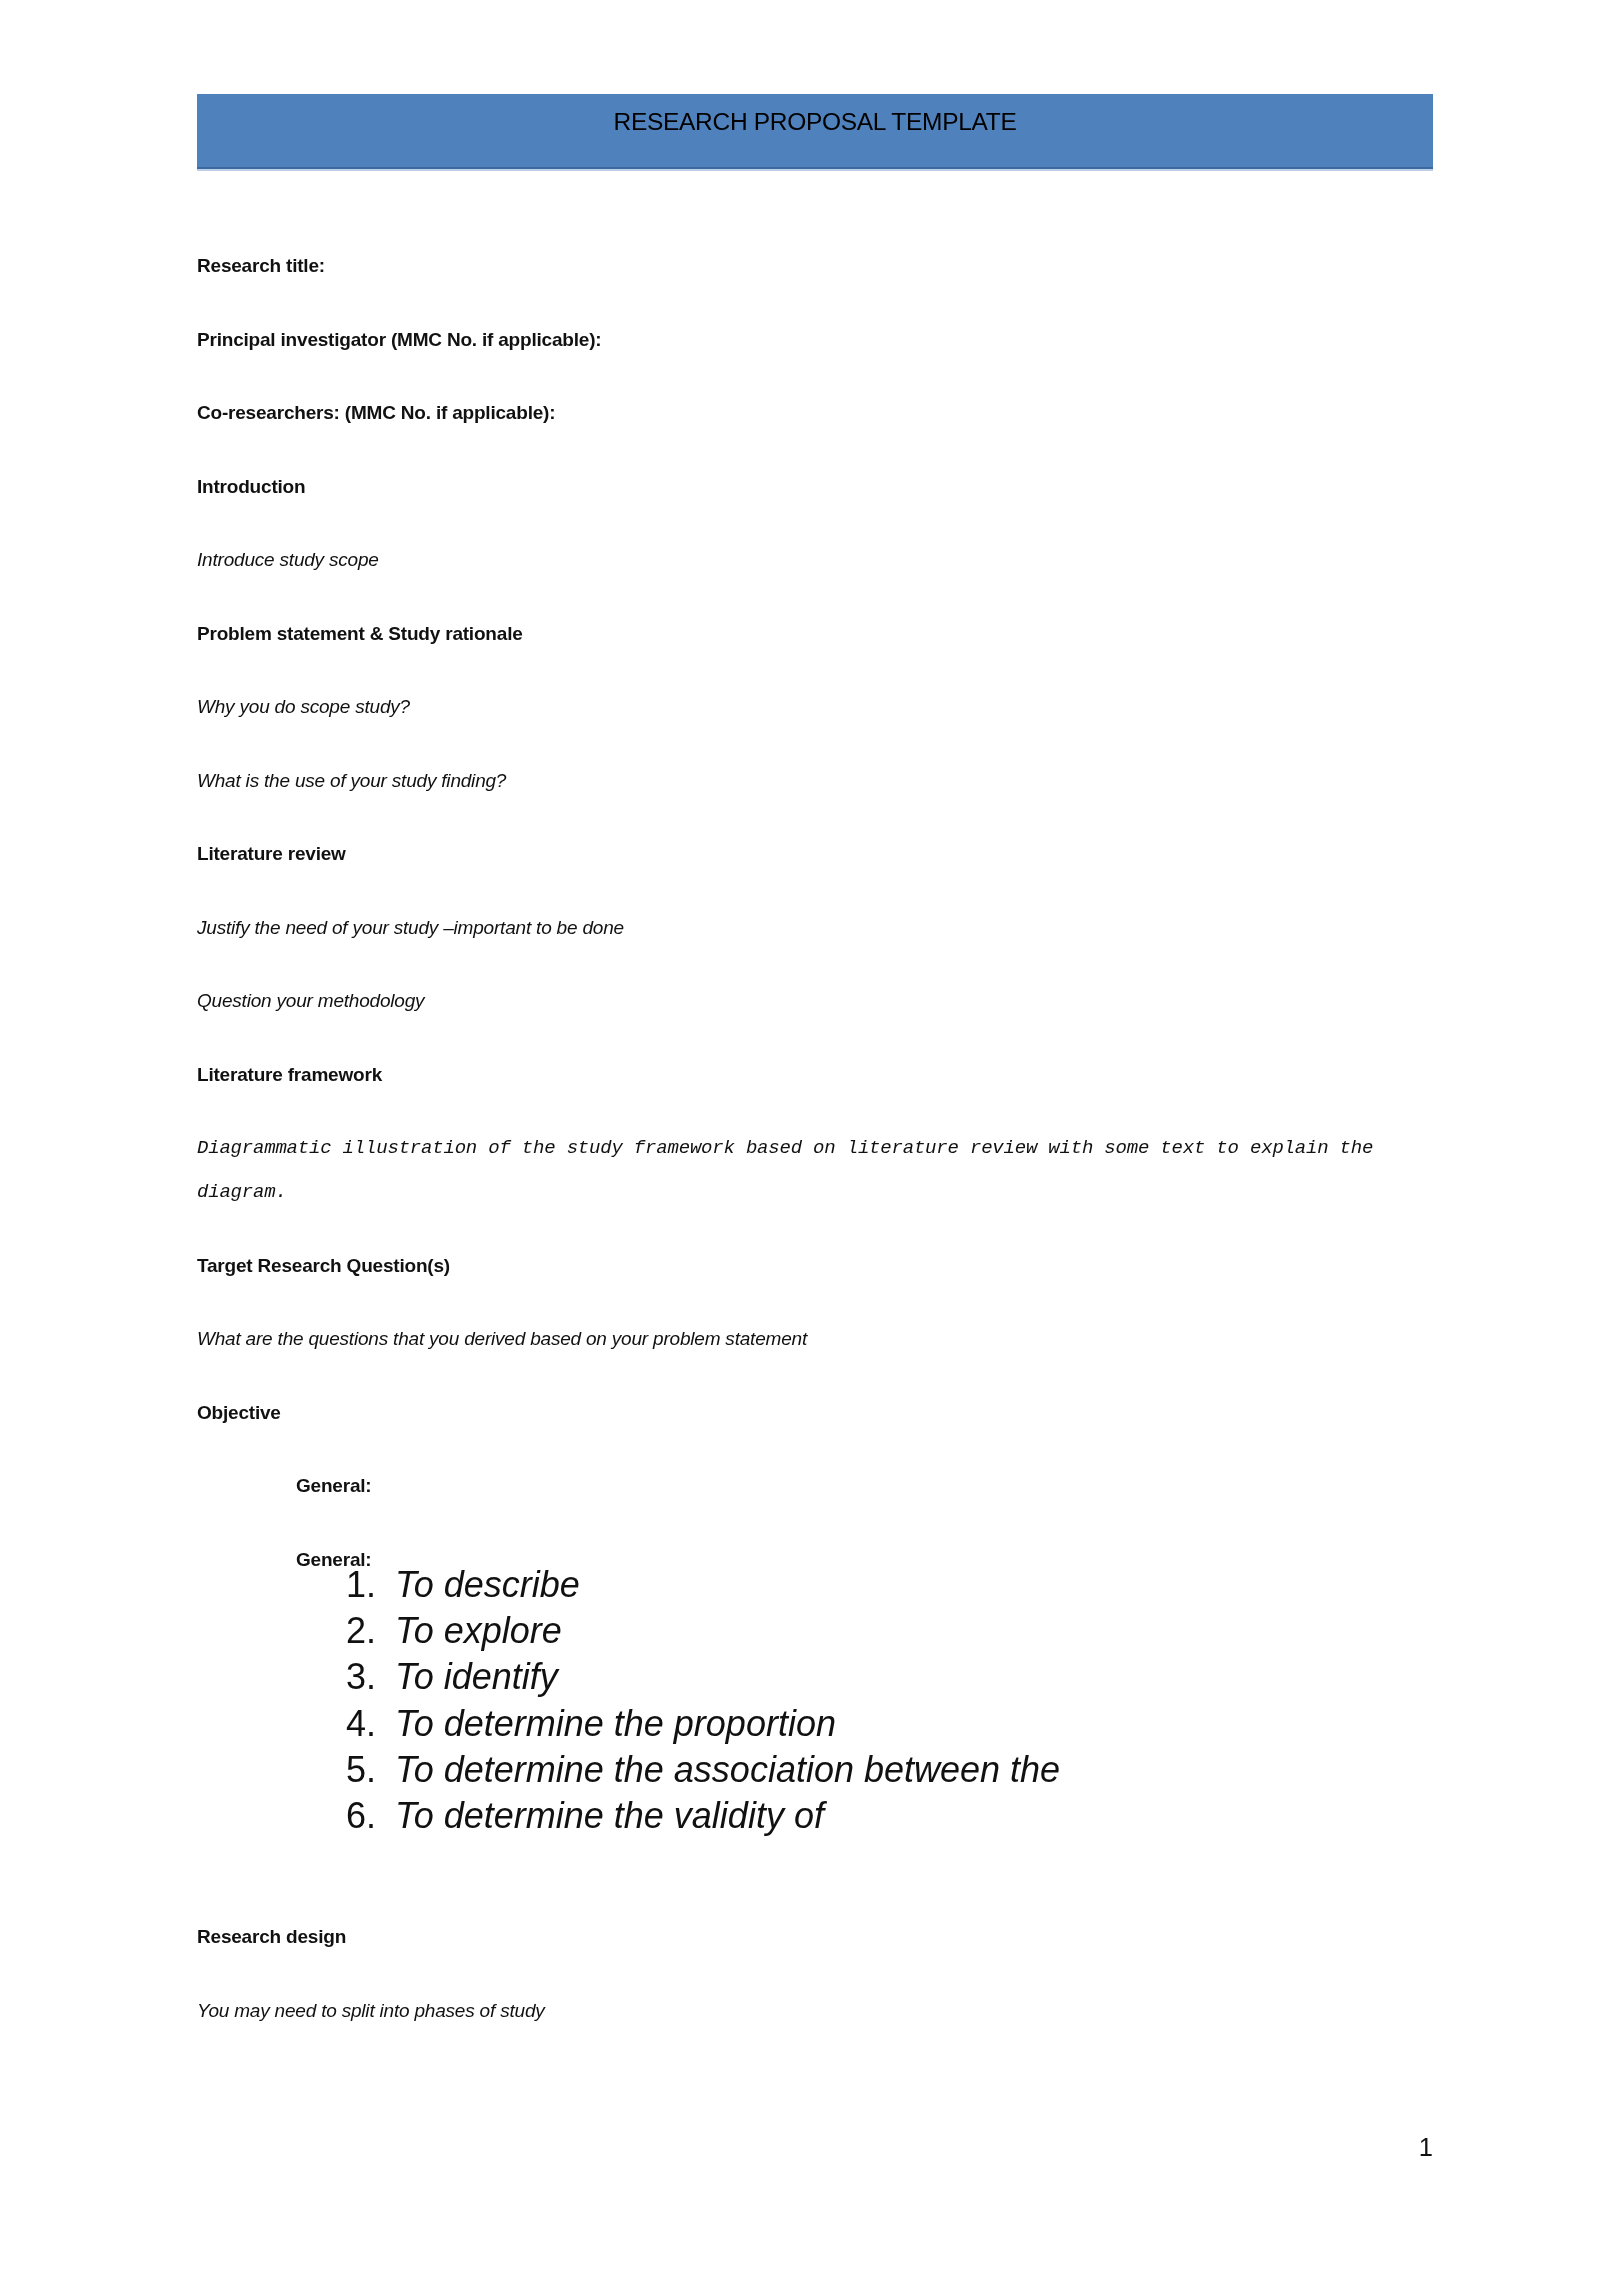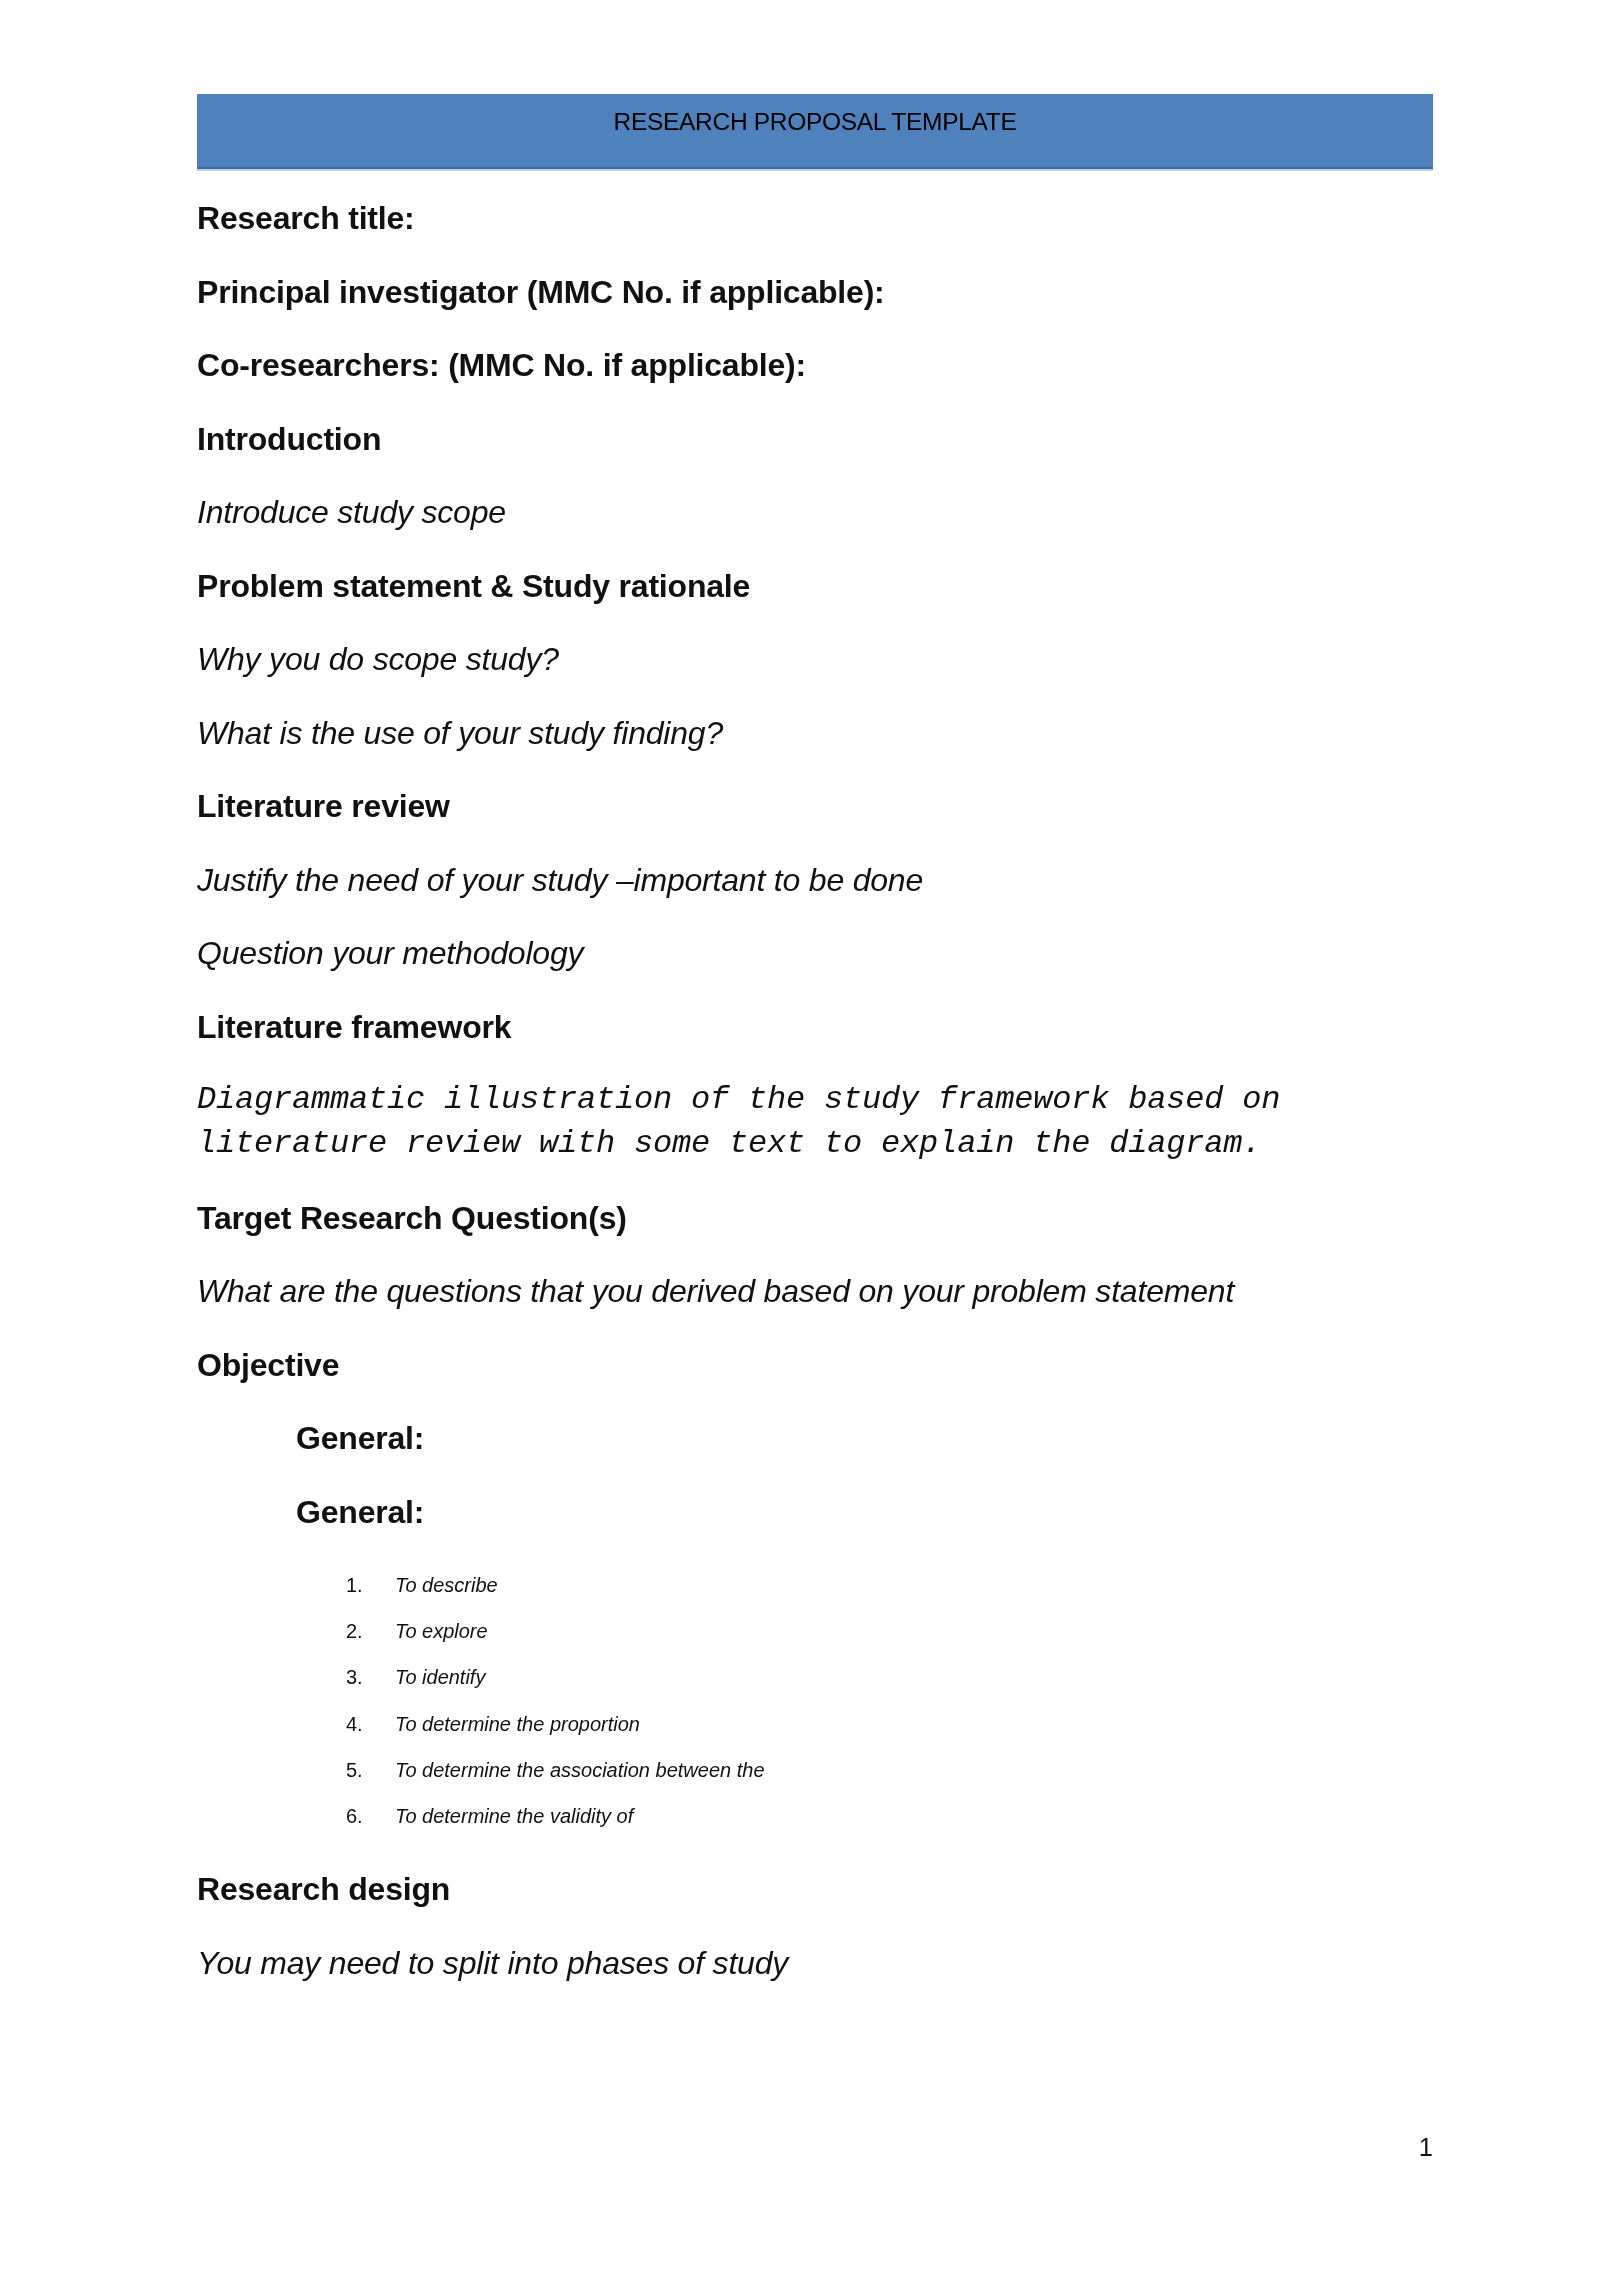--- a/index.html
+++ b/index.html
@@ -2,26 +2,26 @@
 <html><head>
 <meta charset="utf-8">
 <style>
   html, body { margin:0; padding:0; background:#ffffff; }
   body { width:1621px; height:2293px; position:relative; overflow:hidden;
          font-family:"Liberation Sans", "DejaVu Sans", sans-serif; color:#111; }
   .bar { position:absolute; left:197px; top:94px; width:1236px; height:73px;
          background:#4f81bd; border-bottom:2px solid #3d6a9e; box-shadow:0 2px 0 #bcd0ea; }
   .bar-title { position:absolute; left:0; right:0; top:13.7px; text-align:center;
          color:#000000; font-size:24.5px; letter-spacing:-0.3px; }
-  .line { position:absolute; left:197px; font-size:32px; line-height:44px; white-space:nowrap; letter-spacing:-0.2px; }
+  .line { position:absolute; left:197px; font-size:19px; line-height:44px; white-space:nowrap; letter-spacing:-0.2px;margin-top:48px; }
   .b { font-weight:bold; }
   .i { font-style:italic; }
   .indent { left:296px; }
   .wrap { white-space:normal; width:1236px;font-family:Liberation Mono, monospace; }
-  .li { position:absolute; left:346px; font-size:20px; line-height:44px; white-space:nowrap; }
+  .li { position:absolute; left:346px; font-size:36px; line-height:44px; white-space:nowrap; }
   .li .num { display:inline-block; width:49px; }
   .li .txt { font-style:italic; }
   .pageno { position:absolute; left:1374px; width:59px; text-align:right; top:2133px; font-size:25.5px; }
 </style>
 </head>
 <body>
 
 <div class="bar">
   <div class="bar-title">RESEARCH PROPOSAL TEMPLATE</div>
 </div>

